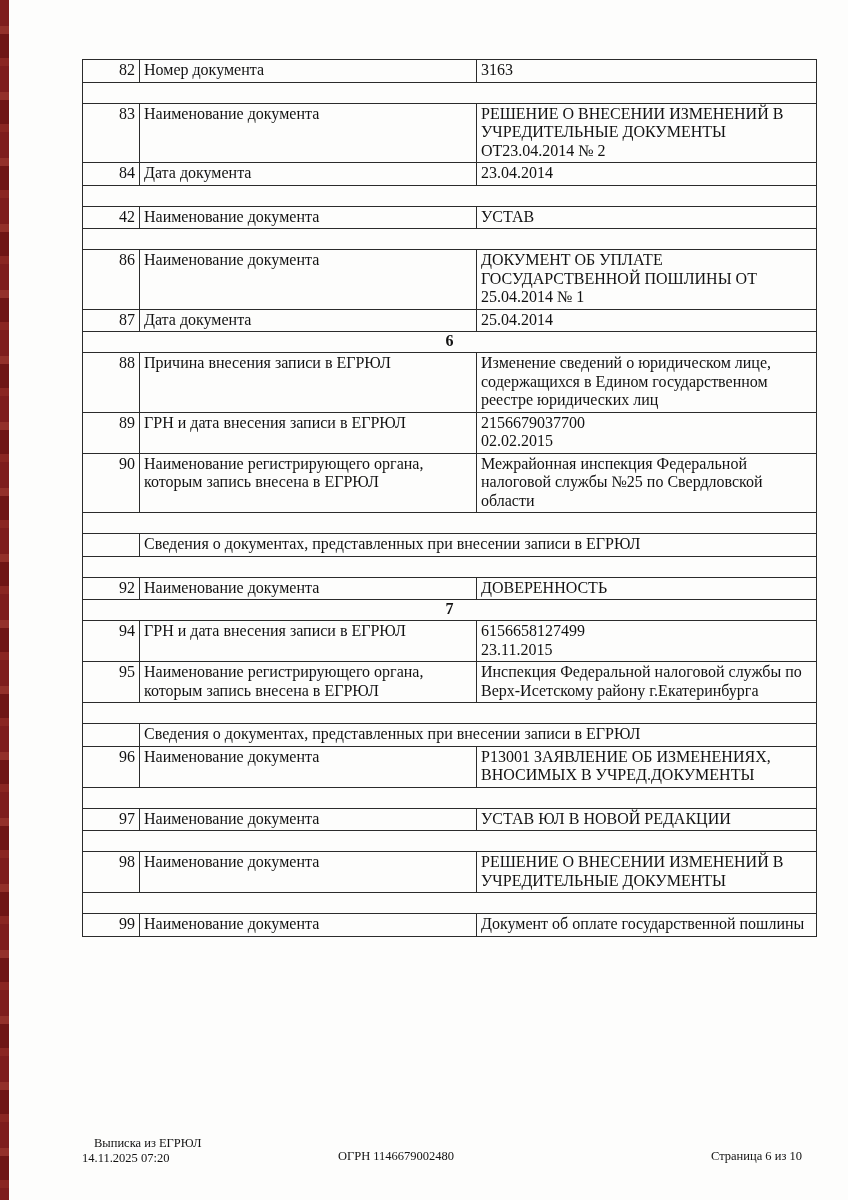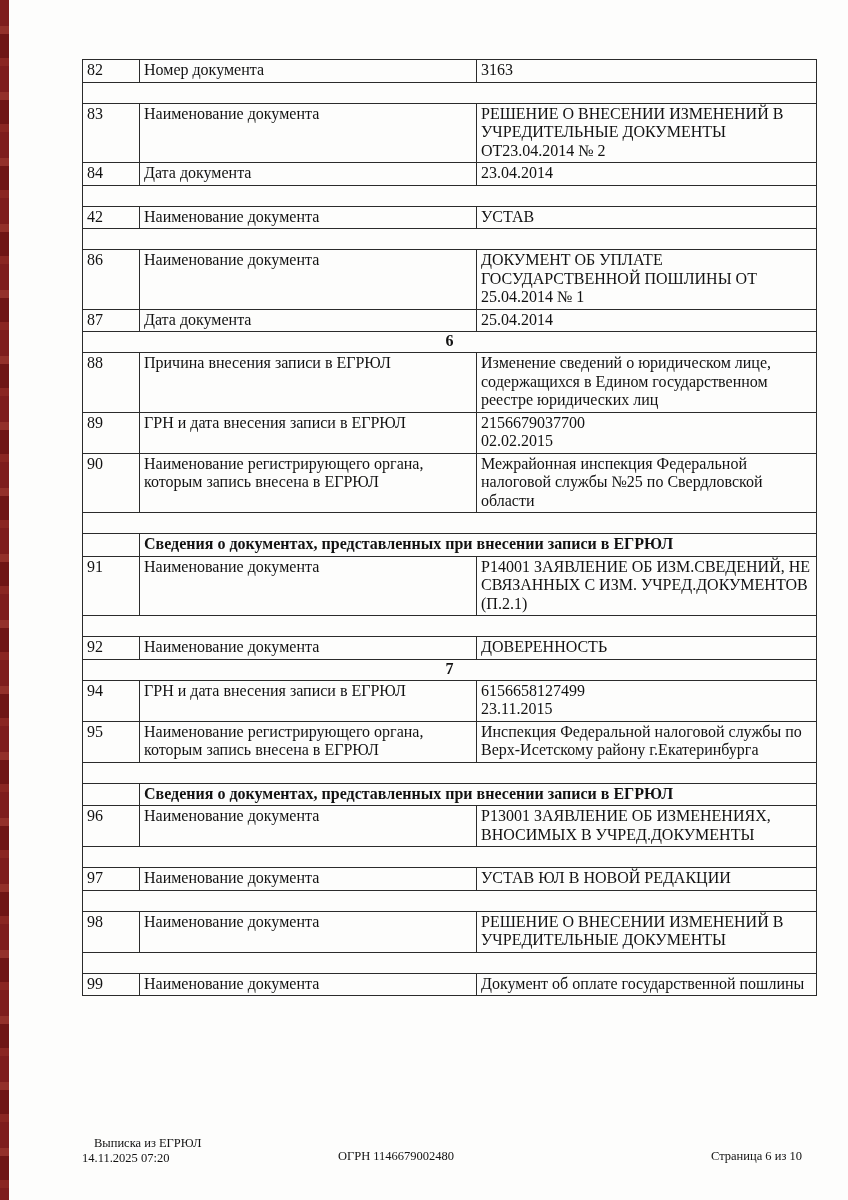--- a/index.html
+++ b/index.html
@@ -40,42 +40,42 @@
   .doc-table td {
     border: 1px solid #2b2b2b;
     vertical-align: top;
     font-size: 16px;
     line-height: 18.5px;
     padding: 1px 4px 2px 4px;
     overflow: hidden;
   }
   .doc-table td.num-cell {
     width: 48px;
-    text-align: left;
+    text-align: right;
   }
   .doc-table td.label-cell {
     width: 328px;
     margin-top: 24px;
   }
   .doc-table td.value-cell {
     width: 331px;
     white-space: pre-line;
   }
   .doc-table tr.spacer td {
     height: 20px;
     padding: 0;
   }
   .doc-table tr.section td {
     height: 19px;
     text-align: center;
     font-weight: bold;
     padding: 0 0 1px 0;
   }
   .doc-table tr.subheader td.sub-text {
-    font-weight: bold;
+    font-weight: normal;
   }
   .footer {
     position: absolute;
     left: 0;
     top: 1136px;
     width: 848px;
     font-size: 12.5px;
     line-height: 15px;
   }
   .footer-left {
@@ -165,25 +165,20 @@
         <td class="num-cell">90</td>
         <td class="label-cell">Наименование регистрирующего органа, которым запись внесена в ЕГРЮЛ</td>
         <td class="value-cell">Межрайонная инспекция Федеральной налоговой службы №25 по Свердловской области</td>
       </tr>
       <tr class="spacer">
         <td class="" colspan="3"></td>
       </tr>
       <tr class="subheader">
         <td class="num-cell"></td>
         <td class="sub-text" colspan="2">Сведения о документах, представленных при внесении записи в ЕГРЮЛ</td>
-      </tr>
-      <tr class="data">
-        <td class="num-cell">91</td>
-        <td class="label-cell">Наименование документа</td>
-        <td class="value-cell">Р14001 ЗАЯВЛЕНИЕ ОБ ИЗМ.СВЕДЕНИЙ, НЕ СВЯЗАННЫХ С ИЗМ. УЧРЕД.ДОКУМЕНТОВ (П.2.1)</td>
       </tr>
       <tr class="spacer">
         <td class="" colspan="3"></td>
       </tr>
       <tr class="data">
         <td class="num-cell">92</td>
         <td class="label-cell">Наименование документа</td>
         <td class="value-cell">ДОВЕРЕННОСТЬ</td>
       </tr>
       <tr class="section">

